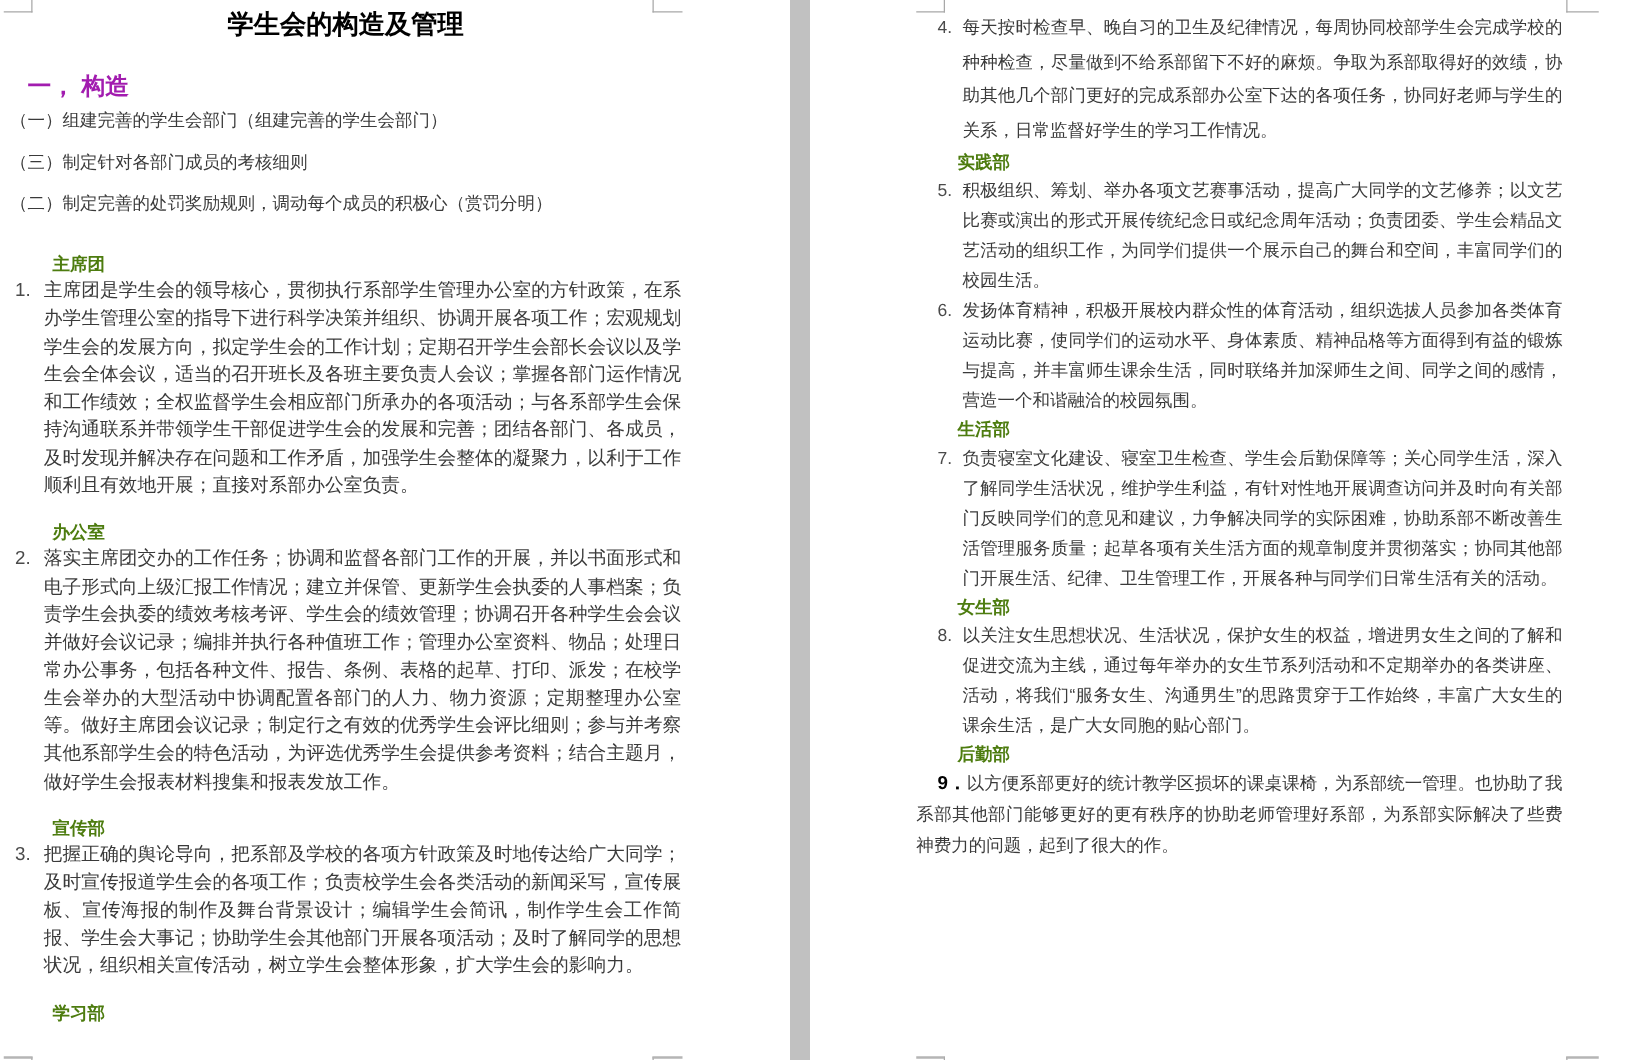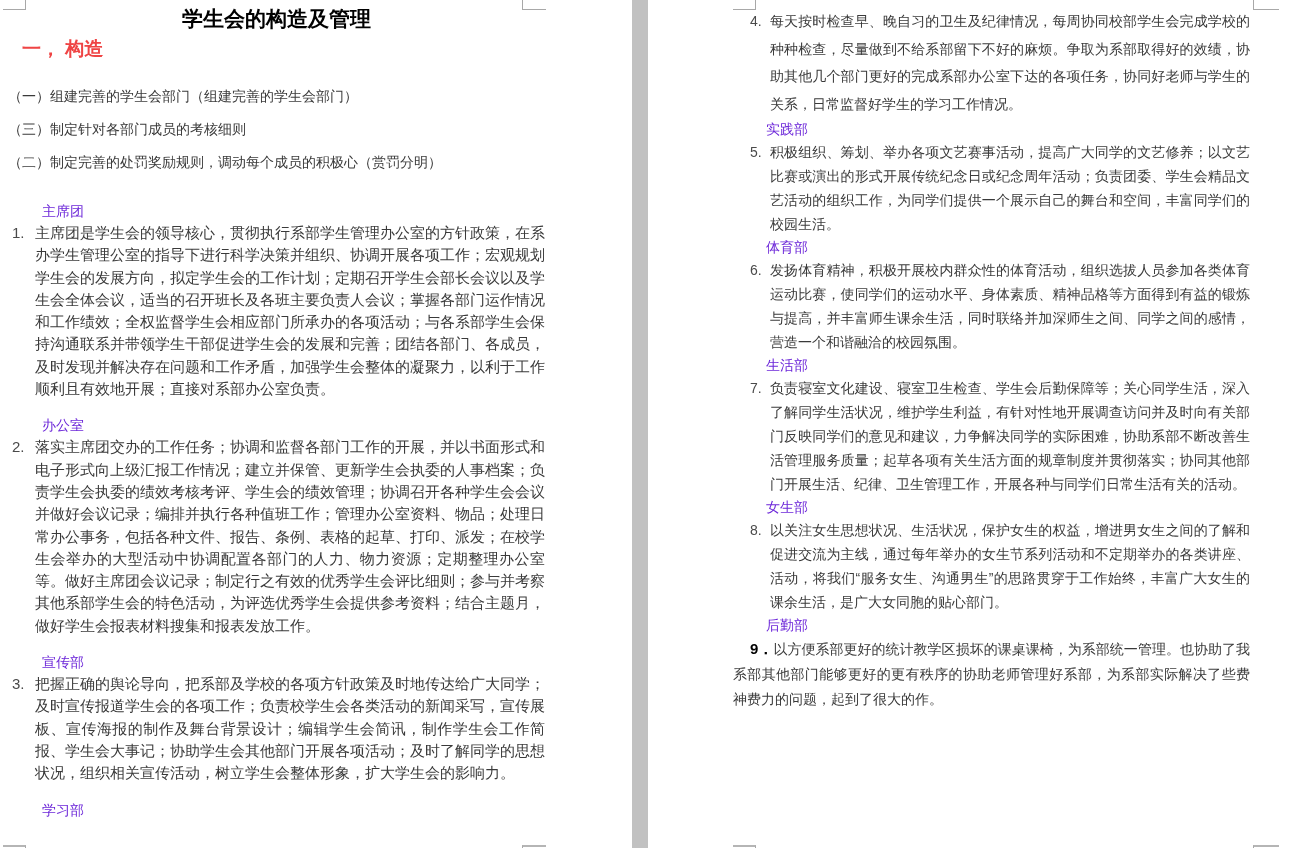--- a/index.html
+++ b/index.html
@@ -18,29 +18,29 @@
   .m-tr { border-left:1px solid #a8a8a8; border-bottom:1px solid #a8a8a8; }
   .m-bl { border-right:1px solid #a8a8a8; border-top:2px solid #b5b5b5; }
   .m-br { border-left:1px solid #a8a8a8; border-top:2px solid #b5b5b5; }
 
   
   .p1-title {
     position:absolute; left:8px; top:5px; width:537px;
     text-align:center; font-size:21px; font-weight:bold; color:#000;
   }
   .p1-construct {
-    position:absolute; left:22px; top:36px;
-    font-size:19px; font-weight:bold; color:#ef4444;
+    position:absolute; left:22px; top:56px;
+    font-size:19px; font-weight:bold; color:#a21caf;
   }
   .p1-intro { position:absolute; left:8px; top:86px; width:537px; font-size:14px; color:#3a3a3a; }
   .p1-intro .intro-item { line-height:20px; margin-bottom:13px; }
 
   .p1-depts { position:absolute; left:12px; top:200px; width:533px; }
   .dept-heading {
-    font-size:14px; font-weight:normal; color:#6d28d9;
+    font-size:14px; font-weight:bold; color:#4d7c0f;
     line-height:22px; margin-left:30px; margin-top:14px;
   }
   .dept-section:first-child .dept-heading { margin-top:0; }
 
   .ditem { display:flex; font-size:15px; color:#3a3a3a; line-height:22.3px; }
   .ditem .num { width:23px; flex:none; color:#4a4a4a; }
   .ditem .itext { flex:1; text-align:justify; }
 
   
   .p2-depts { position:absolute; left:733px; top:8px; width:517px; }
@@ -128,21 +128,20 @@
 
       <div class="dept-section">
         <div class="dept-heading">实践部</div>
         <div class="ditem">
           <span class="num">5.</span>
           <div class="itext">积极组织、筹划、举办各项文艺赛事活动，提高广大同学的文艺修养；以文艺比赛或演出的形式开展传统纪念日或纪念周年活动；负责团委、学生会精品文艺活动的组织工作，为同学们提供一个展示自己的舞台和空间，丰富同学们的校园生活。</div>
         </div>
       </div>
 
       <div class="dept-section">
-        <div class="dept-heading">体育部</div>
         <div class="ditem">
           <span class="num">6.</span>
           <div class="itext">发扬体育精神，积极开展校内群众性的体育活动，组织选拔人员参加各类体育运动比赛，使同学们的运动水平、身体素质、精神品格等方面得到有益的锻炼与提高，并丰富师生课余生活，同时联络并加深师生之间、同学之间的感情，营造一个和谐融洽的校园氛围。</div>
         </div>
       </div>
 
       <div class="dept-section">
         <div class="dept-heading">生活部</div>
         <div class="ditem">
           <span class="num">7.</span>

